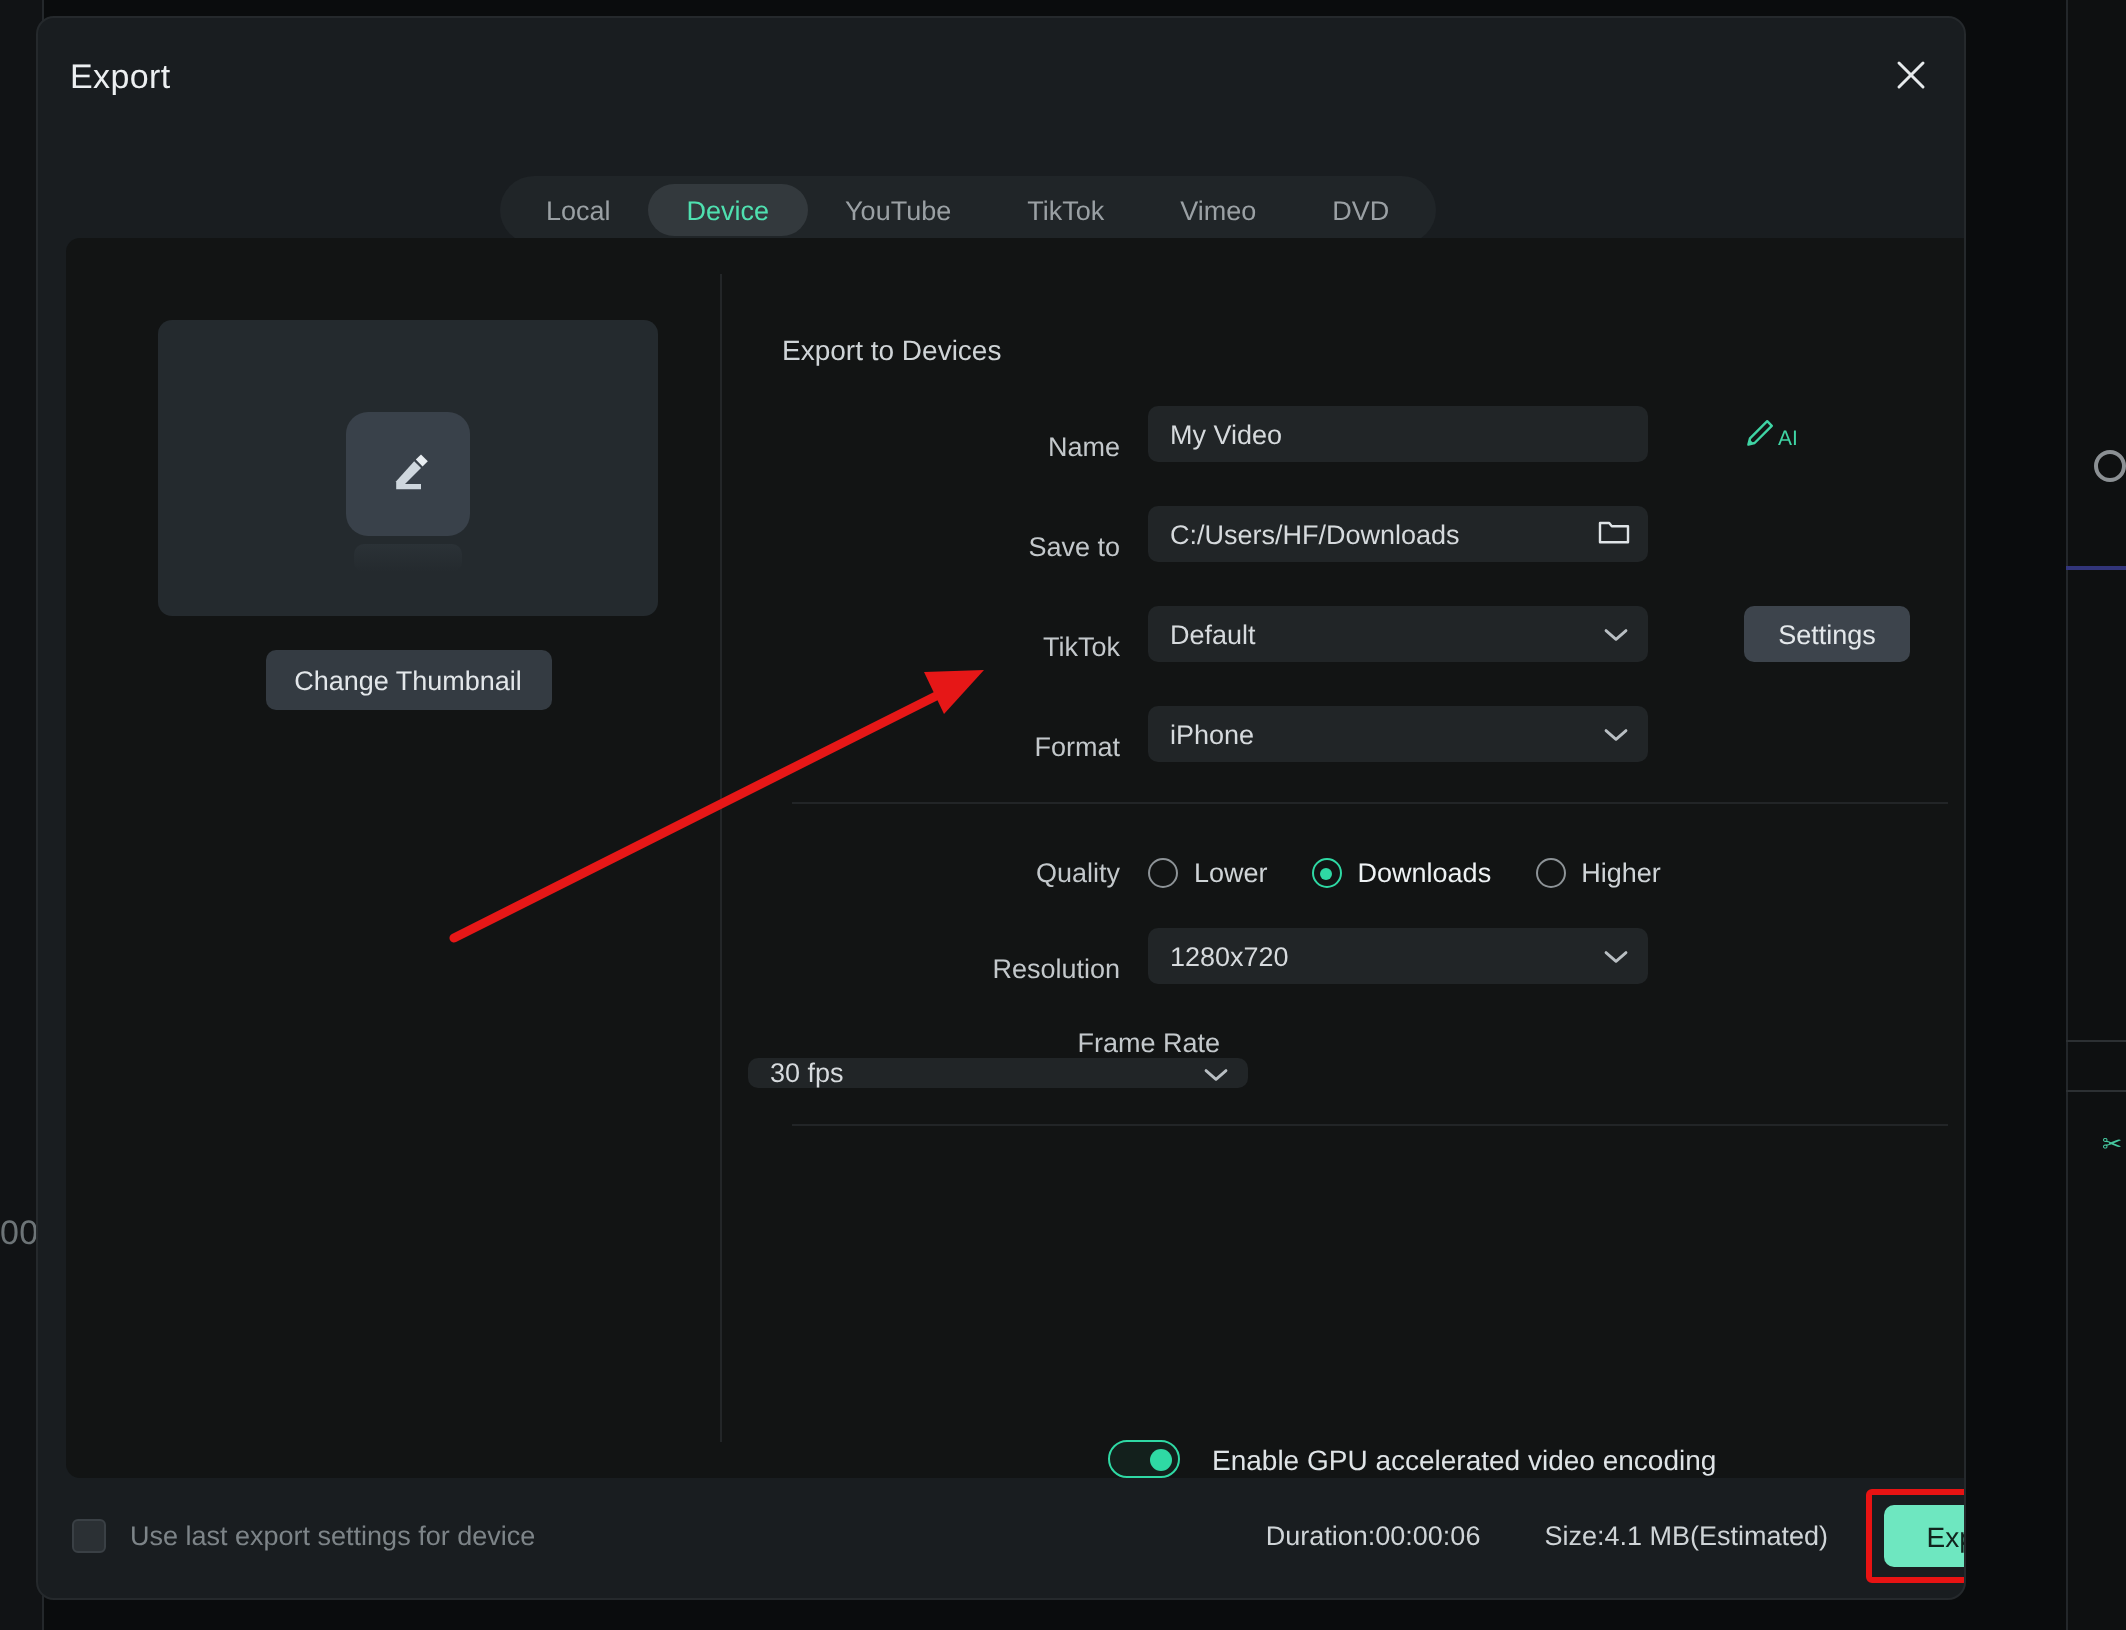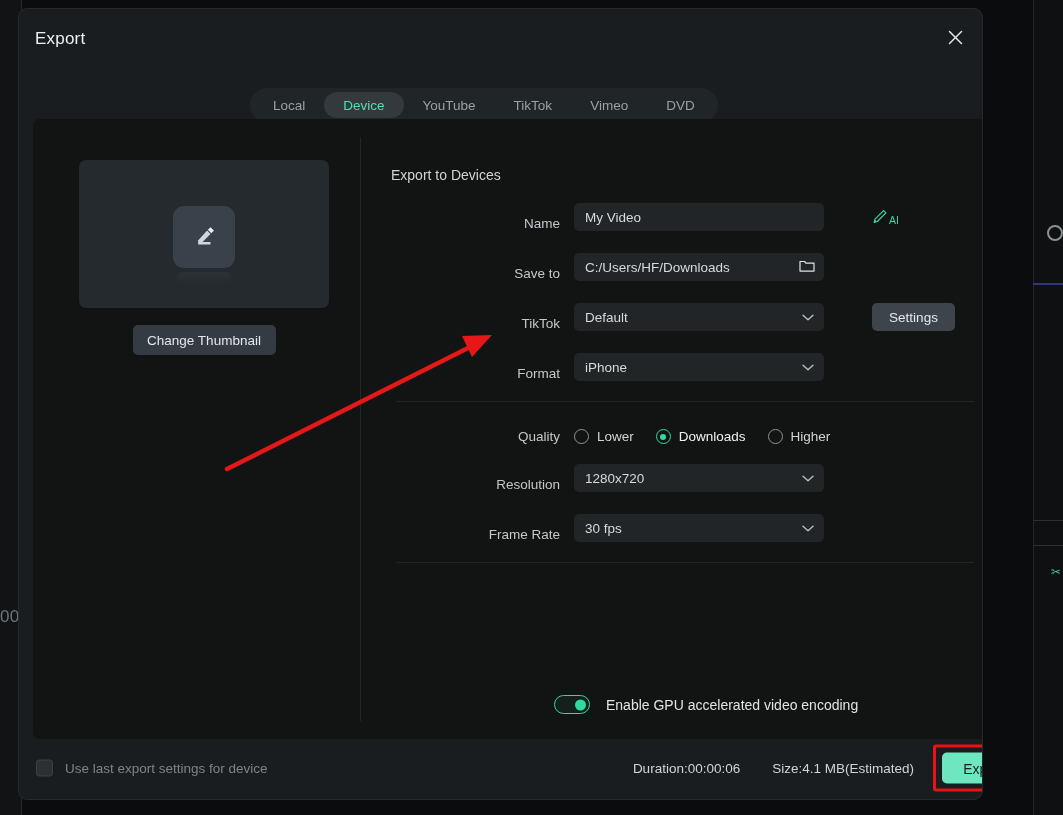--- a/index.html
+++ b/index.html
@@ -219,21 +219,21 @@
     display: flex; align-items: center; justify-content: center;
   }
   .radio.sel .dot { border-color: #2fd9a4; }
   .radio.sel .dot::after {
     content: ""; width: 6px; height: 6px; border-radius: 50%; background: #2fd9a4;
   }
   .radio .rlabel { font-size: 13.5px; color: #cfd4d7; }
   .radio.sel .rlabel { color: #eef2f4; }
 
   
-  .gpu-row { position: absolute; left: 0; top: 576px; display: flex; align-items: center; }
+  .gpu-row { position: absolute; left: 0; top: 601px; display: flex; align-items: center; }
   .toggle {
     margin-left: 180px;
     width: 36px; height: 19px;
     border-radius: 10px;
     border: 1.5px solid #2fd9a4;
     background: #13201c;
     position: relative;
     cursor: pointer;
   }
   .toggle .knob {
@@ -416,21 +416,21 @@
         <div class="row-label">Resolution</div>
         <div class="field select">1280x720
           <span class="caret">
             <svg width="12" height="8" viewBox="0 0 12 8">
               <polyline points="1,1.8 6,6.2 11,1.8" fill="none" stroke="#b9bfc3" stroke-width="1.4" stroke-linecap="round" stroke-linejoin="round"></polyline>
             </svg>
           </span>
         </div>
       </div>
 
-      <div class="row" style="top:395px;">
+      <div class="row" style="top:395px;flex-direction:column;">
         <div class="row-label">Frame Rate</div>
         <div class="field select">30 fps
           <span class="caret">
             <svg width="12" height="8" viewBox="0 0 12 8">
               <polyline points="1,1.8 6,6.2 11,1.8" fill="none" stroke="#b9bfc3" stroke-width="1.4" stroke-linecap="round" stroke-linejoin="round"></polyline>
             </svg>
           </span>
         </div>
       </div>
 

